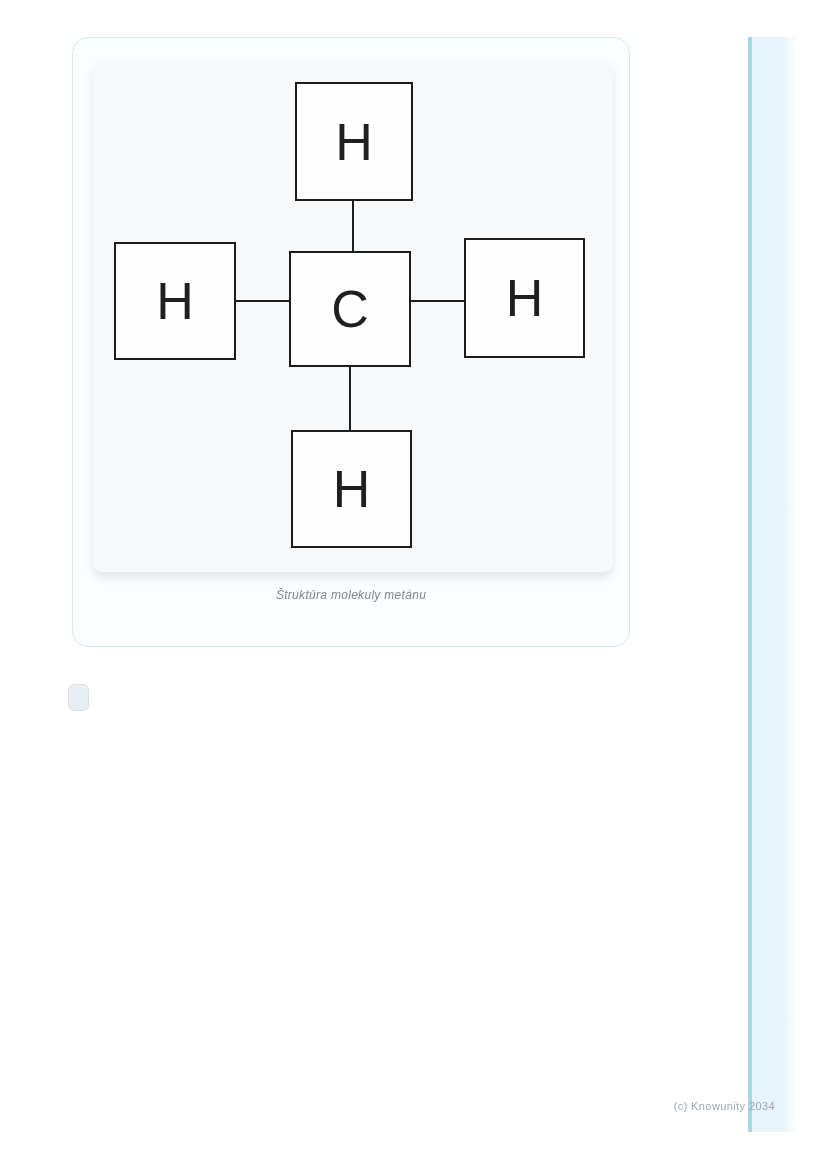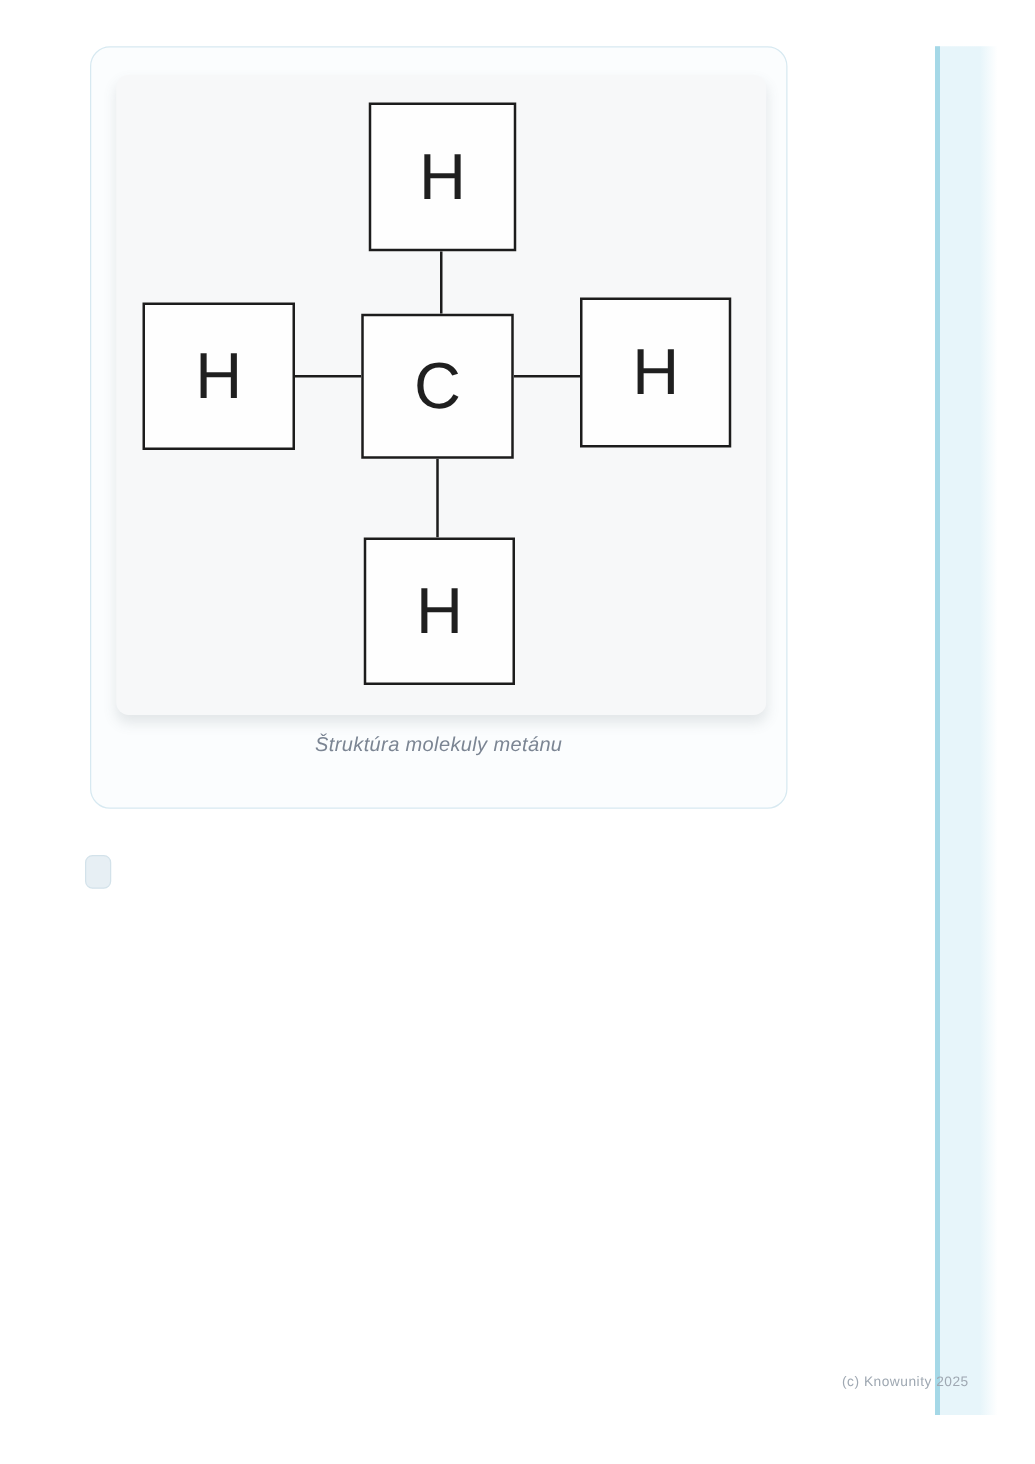--- a/index.html
+++ b/index.html
@@ -61,21 +61,21 @@
   .bond { position:absolute; background:var(--bond-color); }
   .bond-top    { left:259px; top:141px; width:2px;  height:50px; }
   .bond-bottom { left:256px; top:307px; width:2px;  height:63px; }
   .bond-left   { left:143px; top:240px; width:53px; height:2px;  }
   .bond-right  { left:318px; top:240px; width:53px; height:2px;  }
 
   .figure-caption {
     position:absolute; left:0; right:0; top:550px;
     text-align:center;
     font-style:italic;
-    font-size:16px;
+    font-size:12px;
     letter-spacing:0.3px;
     color:var(--caption-text);
   }
 
   
   .checkbox {
     position:absolute; left:68px; top:684px;
     width:21px; height:27px;
     background:var(--checkbox-bg);
     border:1px solid var(--checkbox-border);
@@ -146,15 +146,15 @@
     <div class="figure-caption">Štruktúra molekuly metánu</div>
 
   </div>
 
   <div class="checkbox"></div>
 
   <div class="side-bar">
     <div class="side-bar-edge"></div>
   </div>
 
-  <div class="copyright">(c) Knowunity 2025</div>
+  <div class="copyright">(c) Knowunity 2034</div>
 
 </div>
 
 </body></html>

